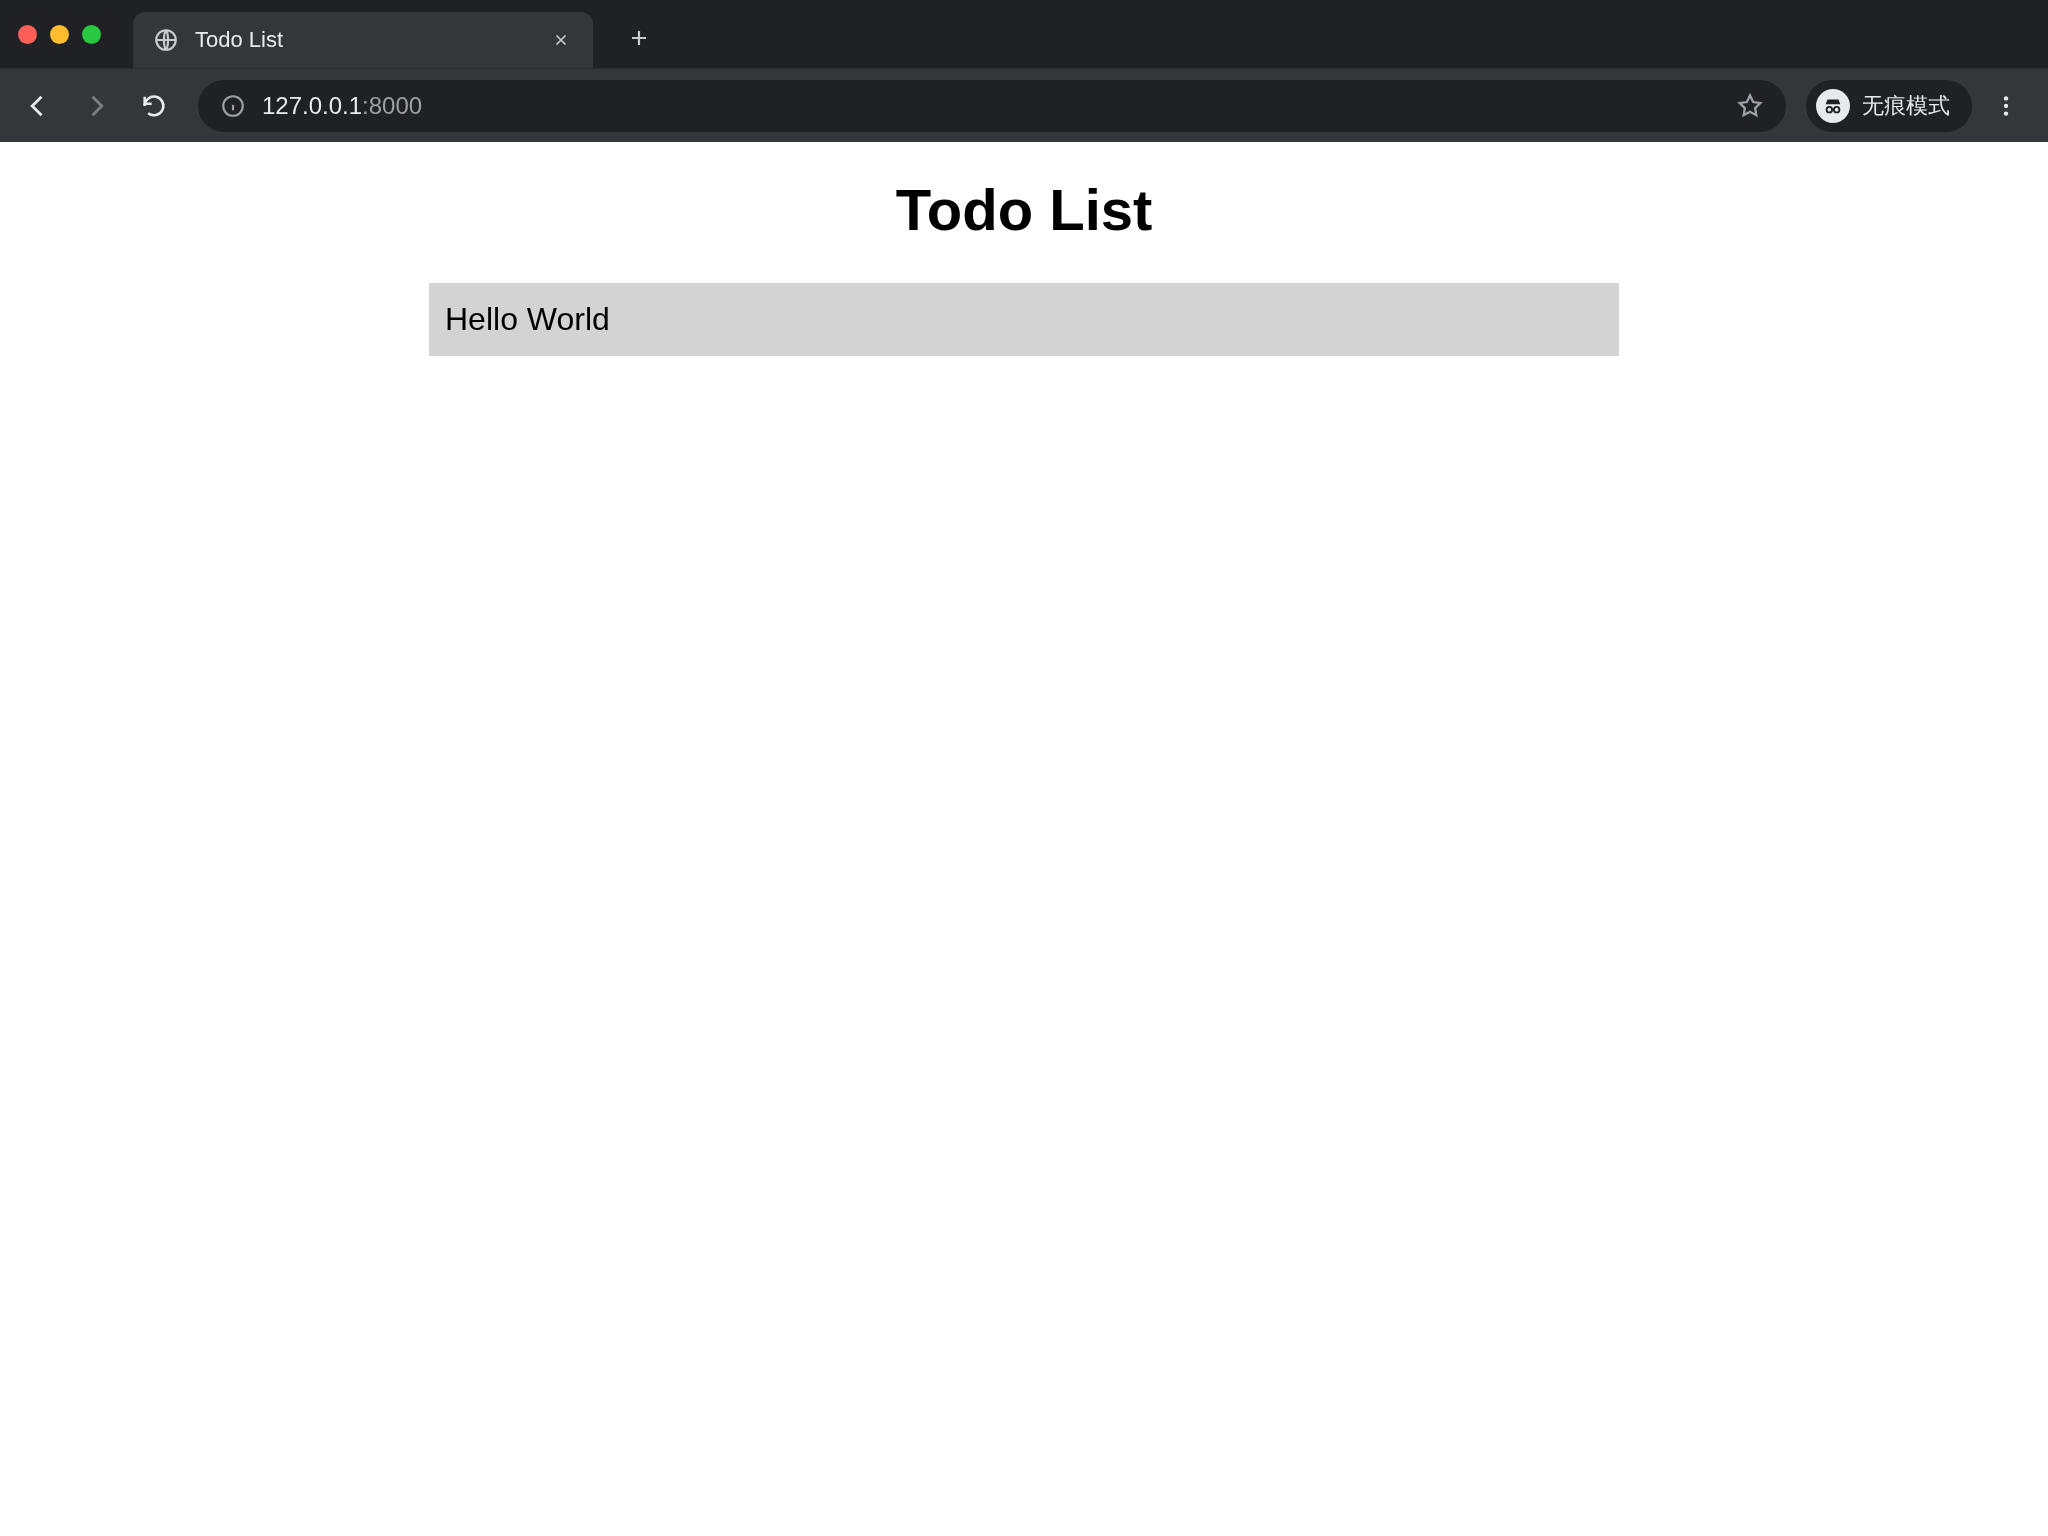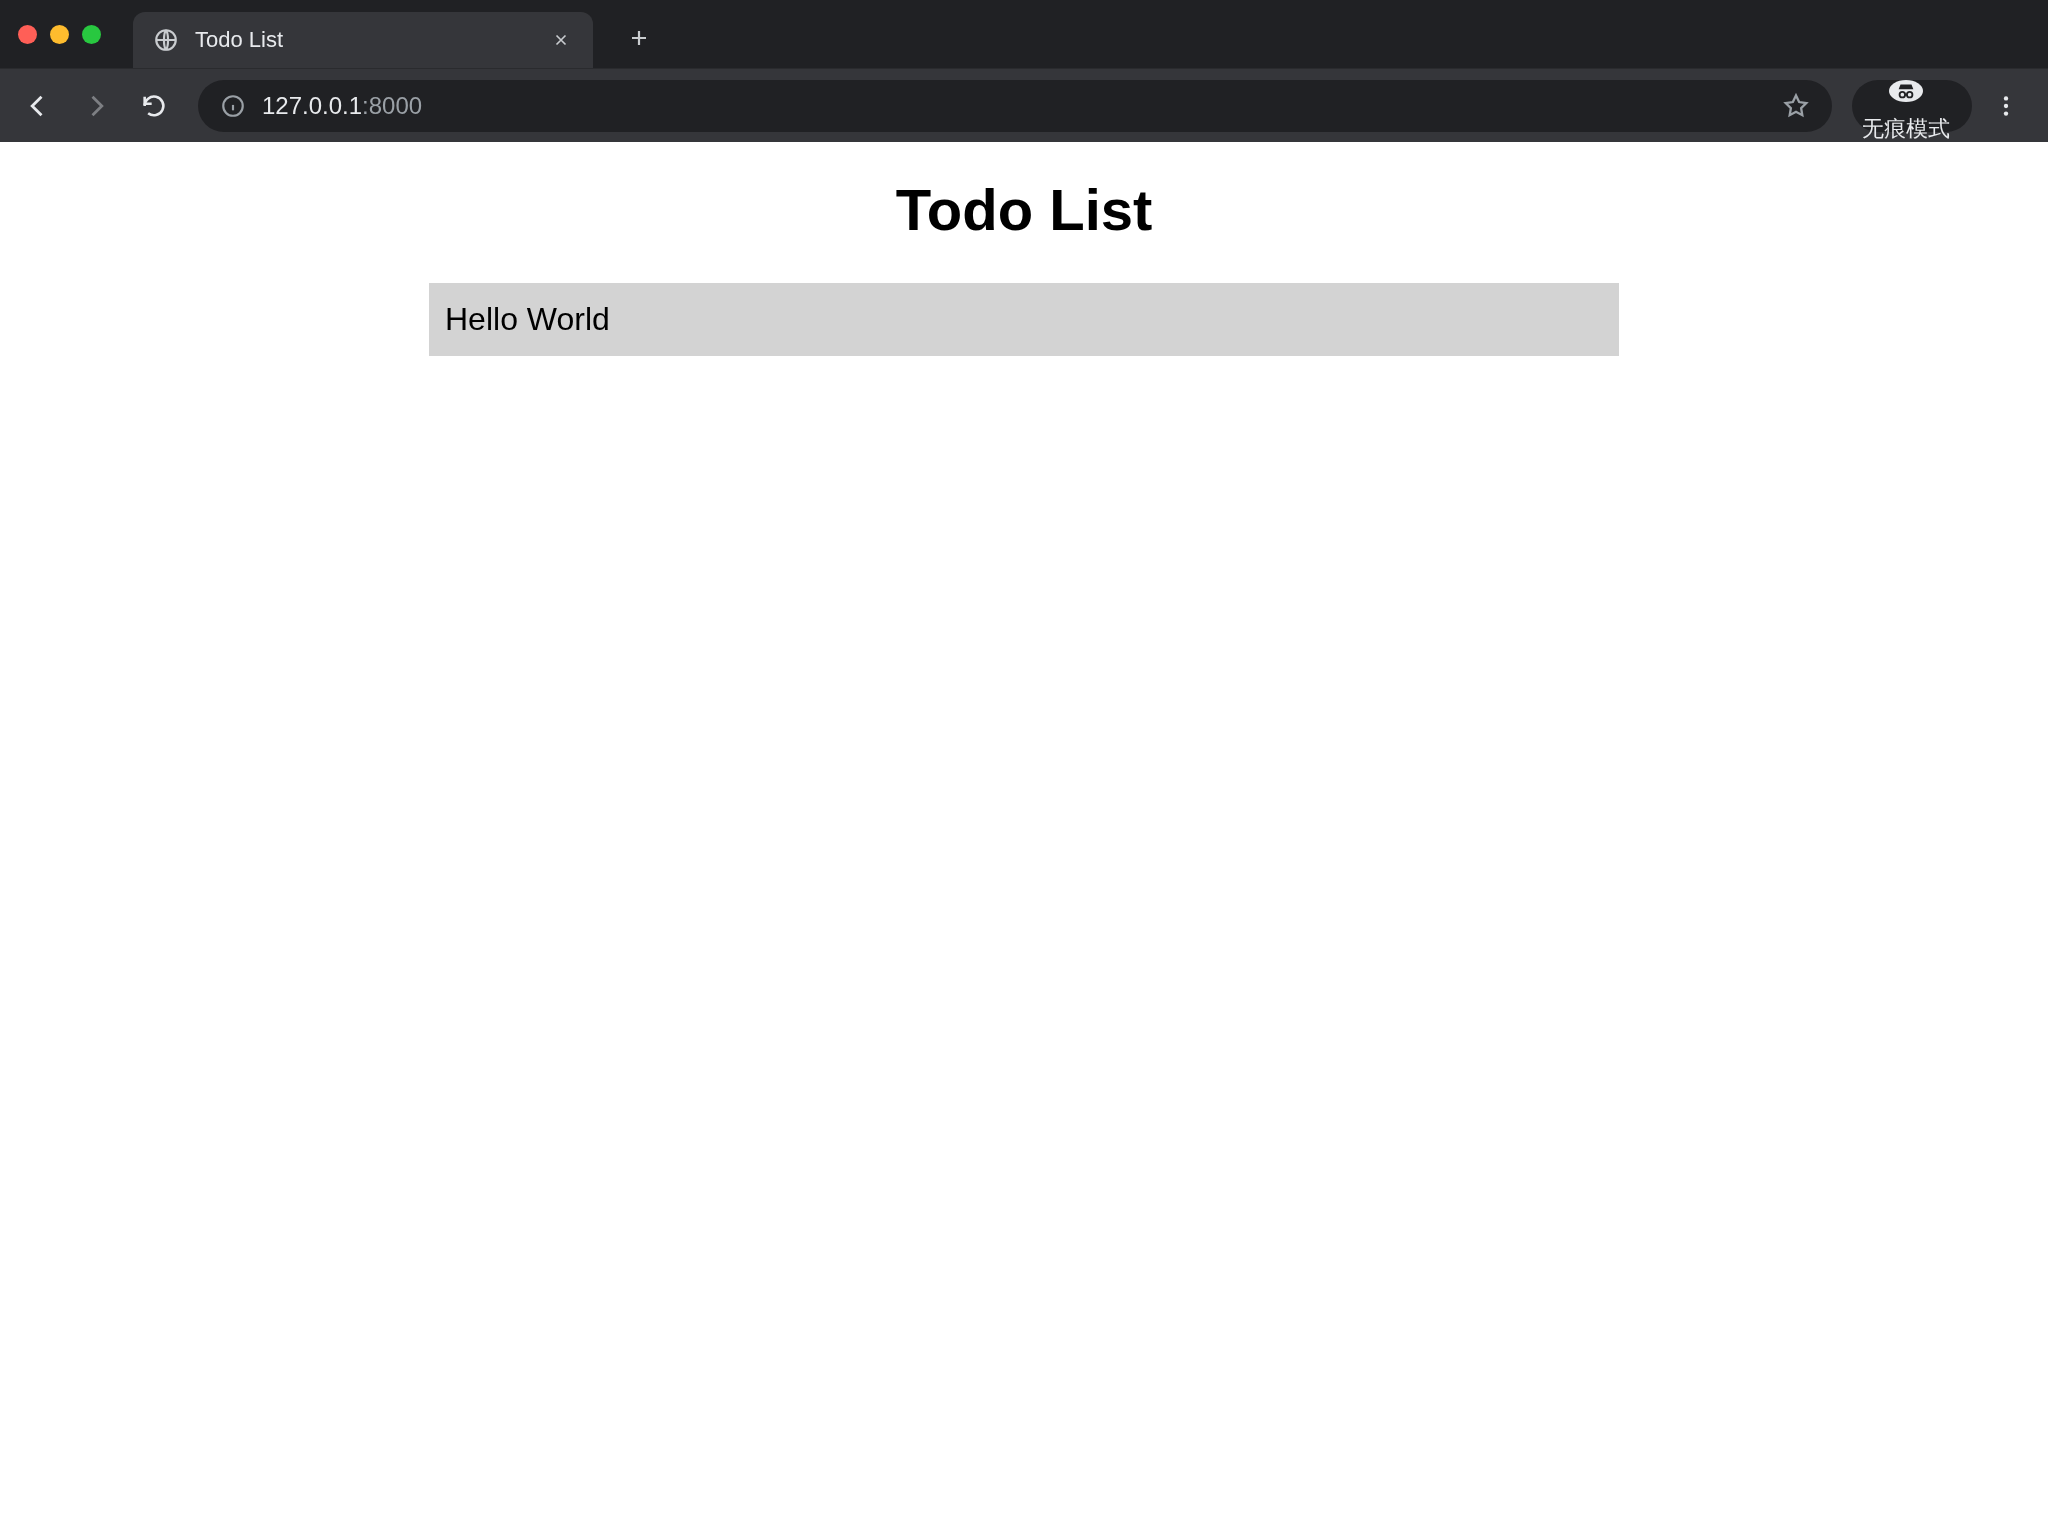--- a/index.html
+++ b/index.html
@@ -134,21 +134,20 @@
 
     .incognito-chip {
       display: flex;
       align-items: center;
       gap: 12px;
       background: #202124;
       height: 52px;
       border-radius: 26px;
       padding: 0 22px 0 10px;
       cursor: pointer;
-      flex-direction: column;
     }
     .incognito-icon {
       width: 34px; height: 34px;
       background: #e8eaed;
       border-radius: 50%;
       display: flex; align-items: center; justify-content: center;
       color: #202124;
     }
     .incognito-icon svg { width: 22px; height: 22px; }
     .incognito-label {

